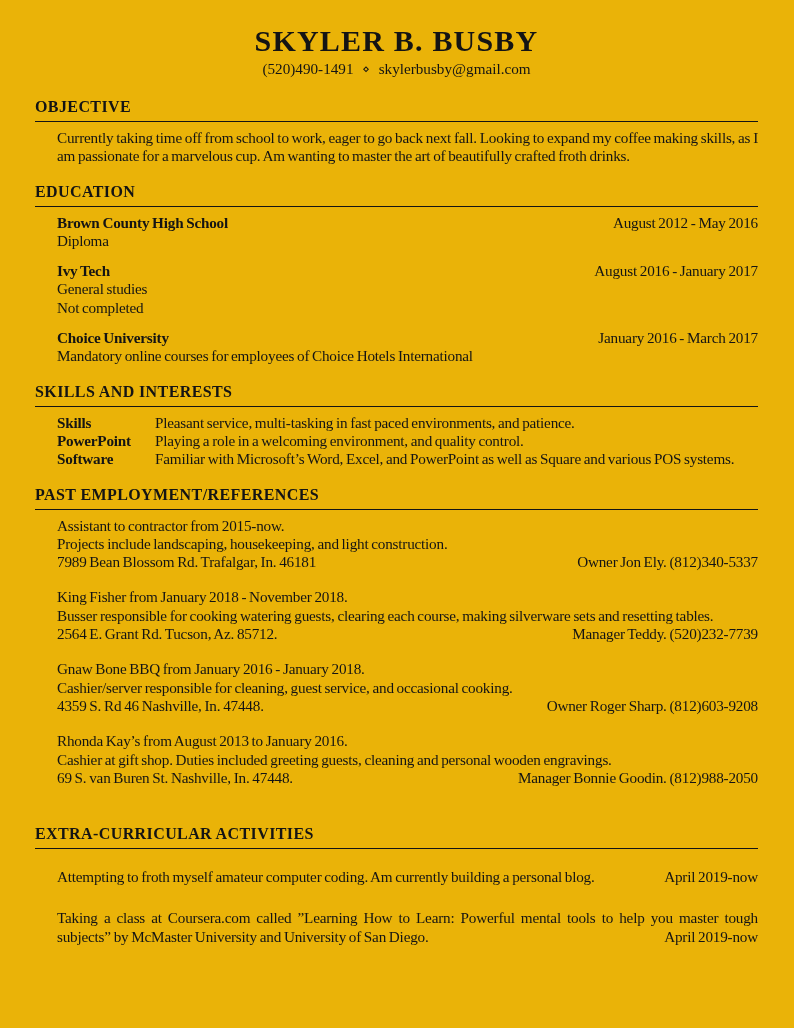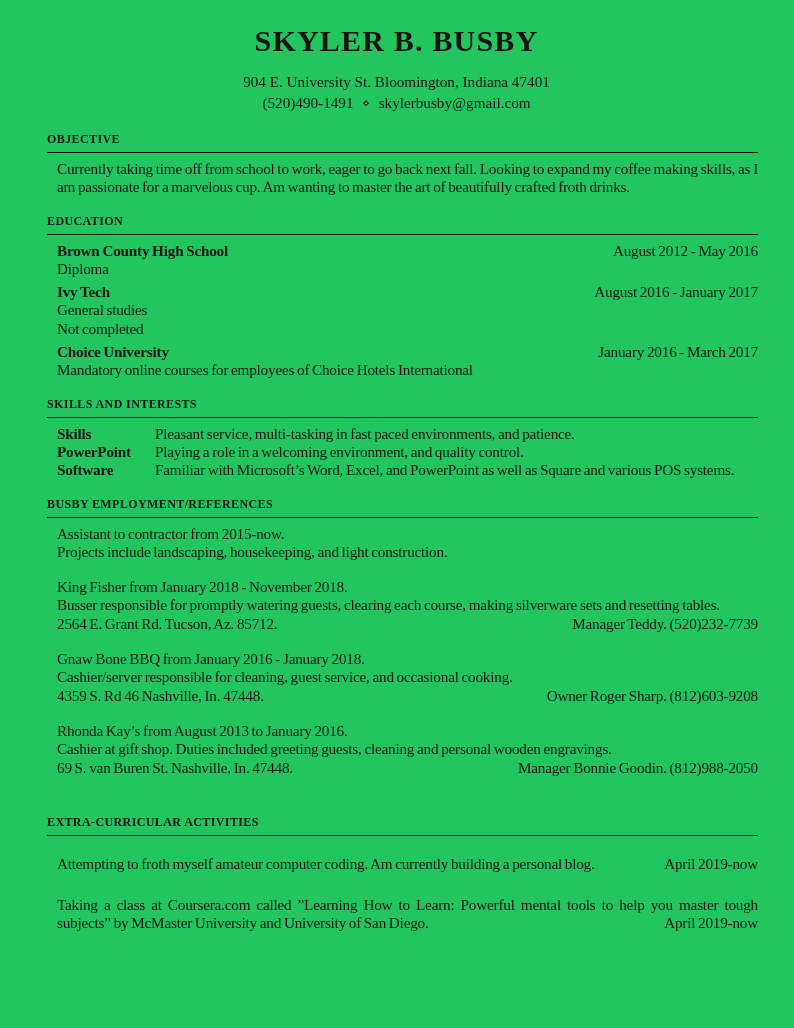--- a/index.html
+++ b/index.html
@@ -9,68 +9,66 @@
     font-family: "Liberation Serif", "DejaVu Serif", serif;
     color: #141414;
     font-size: 15.2px;
     letter-spacing: -0.2px;
     word-spacing: -0.8px;
   }
   .page {
     width: 794px; height: 1028px;
     padding: 24px 36px 0 35px;
     overflow: hidden;
-    background: #22c55e;
+    background: #eab308;
   }
   
   .doc-header { text-align: center; }
   .person-name {
     font-size: 30px; font-weight: bold;
     letter-spacing: 1.2px; word-spacing: 0;
     line-height: 34px;
   }
   .addr-line { margin-top: 13px; line-height: 21px; letter-spacing: 0; word-spacing: 0; }
   .contact-line { line-height: 21px; letter-spacing: 0; word-spacing: 0; }
   .sep-diamond { display: inline-block; margin: 0 5px; font-size: 12px; transform: translateY(-1px); }
   
   section { margin-top: 17px; }
   .sec-title {
-    font-size: 12px; font-weight: bold;
+    font-size: 16px; font-weight: bold;
     letter-spacing: 0.4px; word-spacing: 0;
     padding-bottom: 5px;
     border-bottom: 1.5px solid #141414;
-    margin-left: 12px;
   }
   .sec-body { margin: 7px 0 0 22px; line-height: 18.3px; }
   .b { font-weight: bold; }
   .row { display: flex; justify-content: space-between; align-items: flex-start; }
   .just { text-align: justify; }
   
-  .edu-entry + .edu-entry { margin-top: 5px; }
+  .edu-entry + .edu-entry { margin-top: 12px; }
   
   .skill-row { display: flex; }
   .skill-label { width: 98px; flex-shrink: 0; font-weight: bold; }
   .skill-desc { white-space: nowrap; }
   
   .job + .job { margin-top: 17px; }
   
   .extra-section { margin-top: 38px; }
   .extra-body { margin-top: 19px; }
   .act-item + .act-item { margin-top: 23px; }
   .act-par { position: relative; text-align: justify; }
   .act-date-abs { position: absolute; right: 0; bottom: 0; }
 </style>
 </head>
 <body>
 
 <div class="page">
 
   <header class="doc-header">
     <h1 class="person-name">SKYLER B. BUSBY</h1>
-    <div class="addr-line">904 E. University St. Bloomington, Indiana 47401</div>
     <div class="contact-line">
       <span>(520)490-1491</span>
       <span class="sep-diamond">⋄</span>
       <span>skylerbusby@gmail.com</span>
     </div>
   </header>
 
   <section>
     <h2 class="sec-title">OBJECTIVE</h2>
     <div class="sec-body">
@@ -118,29 +116,33 @@
         <span class="skill-desc">Playing a role in a welcoming environment, and quality control.</span>
       </div>
       <div class="skill-row">
         <span class="skill-label">Software</span>
         <span class="skill-desc">Familiar with Microsoft’s Word, Excel, and PowerPoint as well as Square and various POS systems.</span>
       </div>
     </div>
   </section>
 
   <section>
-    <h2 class="sec-title">BUSBY EMPLOYMENT/REFERENCES</h2>
+    <h2 class="sec-title">PAST EMPLOYMENT/REFERENCES</h2>
     <div class="sec-body">
       <div class="job">
         <div>Assistant to contractor from 2015-now.</div>
         <div>Projects include landscaping, housekeeping, and light construction.</div>
+        <div class="row">
+          <span>7989 Bean Blossom Rd. Trafalgar, In. 46181</span>
+          <span>Owner Jon Ely. (812)340-5337</span>
+        </div>
       </div>
       <div class="job">
         <div>King Fisher from January 2018 - November 2018.</div>
-        <div>Busser responsible for promptly watering guests, clearing each course, making silverware sets and resetting tables.</div>
+        <div>Busser responsible for cooking watering guests, clearing each course, making silverware sets and resetting tables.</div>
         <div class="row">
           <span>2564 E. Grant Rd. Tucson, Az. 85712.</span>
           <span>Manager Teddy. (520)232-7739</span>
         </div>
       </div>
       <div class="job">
         <div>Gnaw Bone BBQ from January 2016 - January 2018.</div>
         <div>Cashier/server responsible for cleaning, guest service, and occasional cooking.</div>
         <div class="row">
           <span>4359 S. Rd 46 Nashville, In. 47448.</span>

